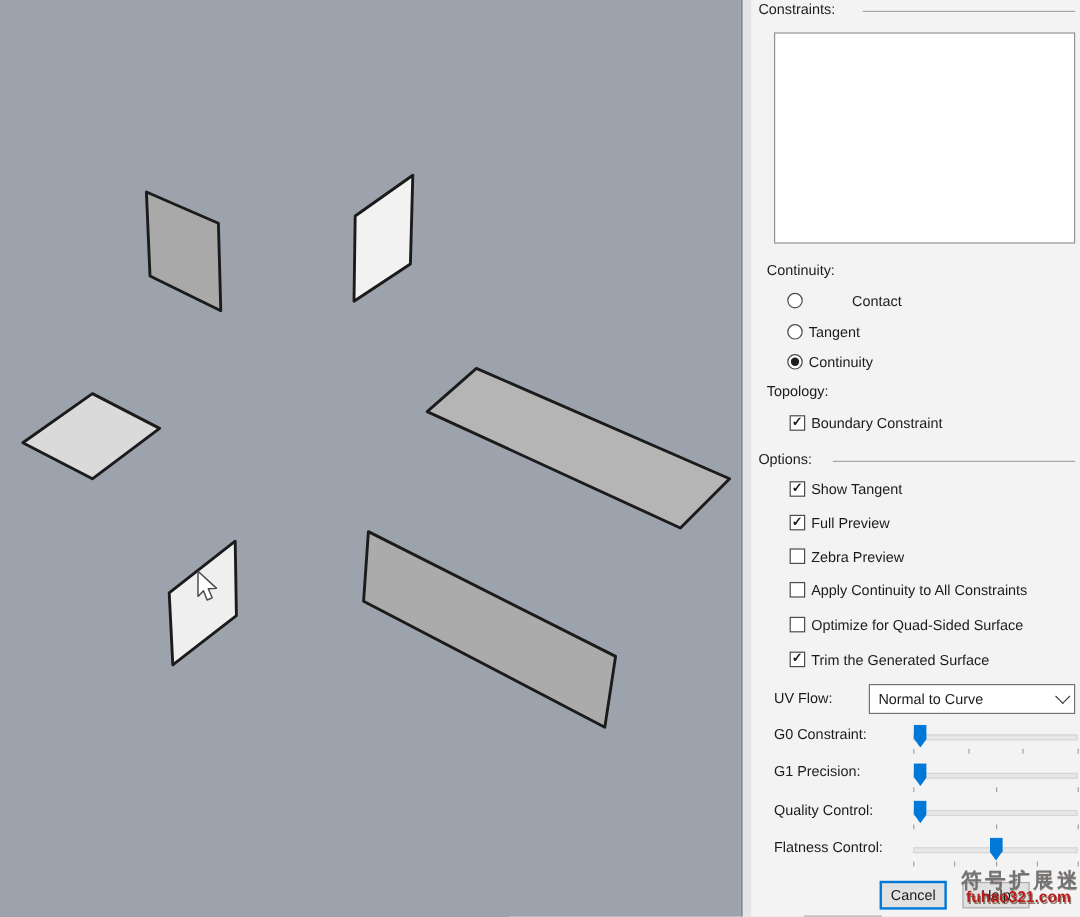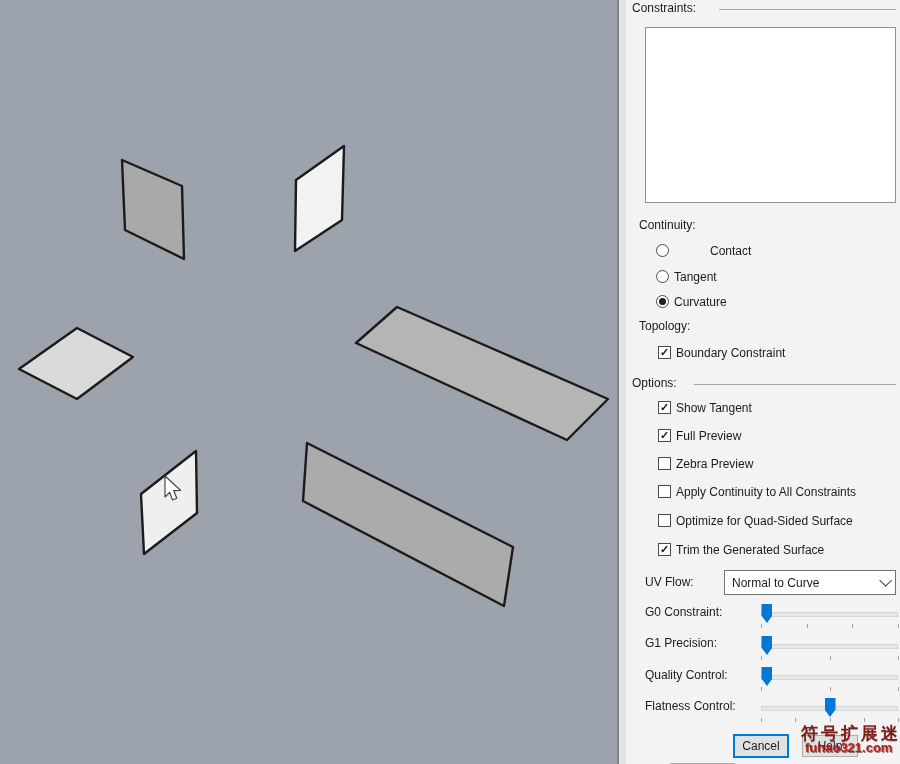--- a/index.html
+++ b/index.html
@@ -50,21 +50,21 @@
   .slider .ticks { position:absolute; left:0; right:0; top:20px; height:5px; }
   .slider .tick { position:absolute; top:0; width:1px; height:4px; background:#9fa2a5; }
   
   .btn { position:absolute; background:#e1e1e1; border:1px solid #adadad; box-sizing:border-box;
     font-family:"Liberation Sans", sans-serif; font-size:12px; color:#1b1b1b;
     display:flex; align-items:center; justify-content:center; cursor:pointer; }
   .btn.default { border:2px solid #0078d7; }
   
   .watermark { position:absolute; z-index:5; pointer-events:none; white-space:nowrap; }
   .wm1 { position:absolute; left:182px; top:722px; font-size:17px; font-weight:bold;
-    letter-spacing:3px; color:#7f1d1d; text-shadow:0 1px 0 rgba(60,20,0,0.35); }
+    letter-spacing:3px; color:#737373; text-shadow:0 1px 0 rgba(60,20,0,0.35); }
   .wm2 { position:absolute; left:186px; top:740px; font-size:13px; font-weight:bold;
     color:#b91c1c; text-shadow:1px 1px 0 rgba(60,30,0,0.55); }
 </style>
 </head>
 <body>
 
 <div class="viewport">
   <svg width="617" height="764" viewBox="0 0 617 764">
     <polygon class="plane" points="122,160 182,186 184,259 125,230" fill="#a9a9a9"></polygon>
     <polygon class="plane" points="344,146 342,220 295,251 296,180" fill="#f2f2f2"></polygon>
@@ -91,21 +91,21 @@
     <span class="lbl" style="position:static;">Contact</span>
   </div>
   <div class="row" style="left:37px; top:269px;">
     <span class="radio"></span>
     <span class="lbl" style="position:static;">Tangent</span>
   </div>
   <div class="row" style="left:37px; top:294px;">
     <span class="radio selected">
         <span class="dot"></span>
       </span>
-    <span class="lbl" style="position:static;">Curvature</span>
+    <span class="lbl" style="position:static;">Continuity</span>
   </div>
 
   <div class="lbl" style="left:20px; top:319px;">Topology:</div>
 
   <div class="row" style="left:39px; top:345px;">
     <span class="checkbox"><span class="check on">✓</span></span>
     <span class="lbl" style="position:static;">Boundary Constraint</span>
   </div>
 
   <div class="lbl" style="left:13px; top:376px;">Options:</div>

